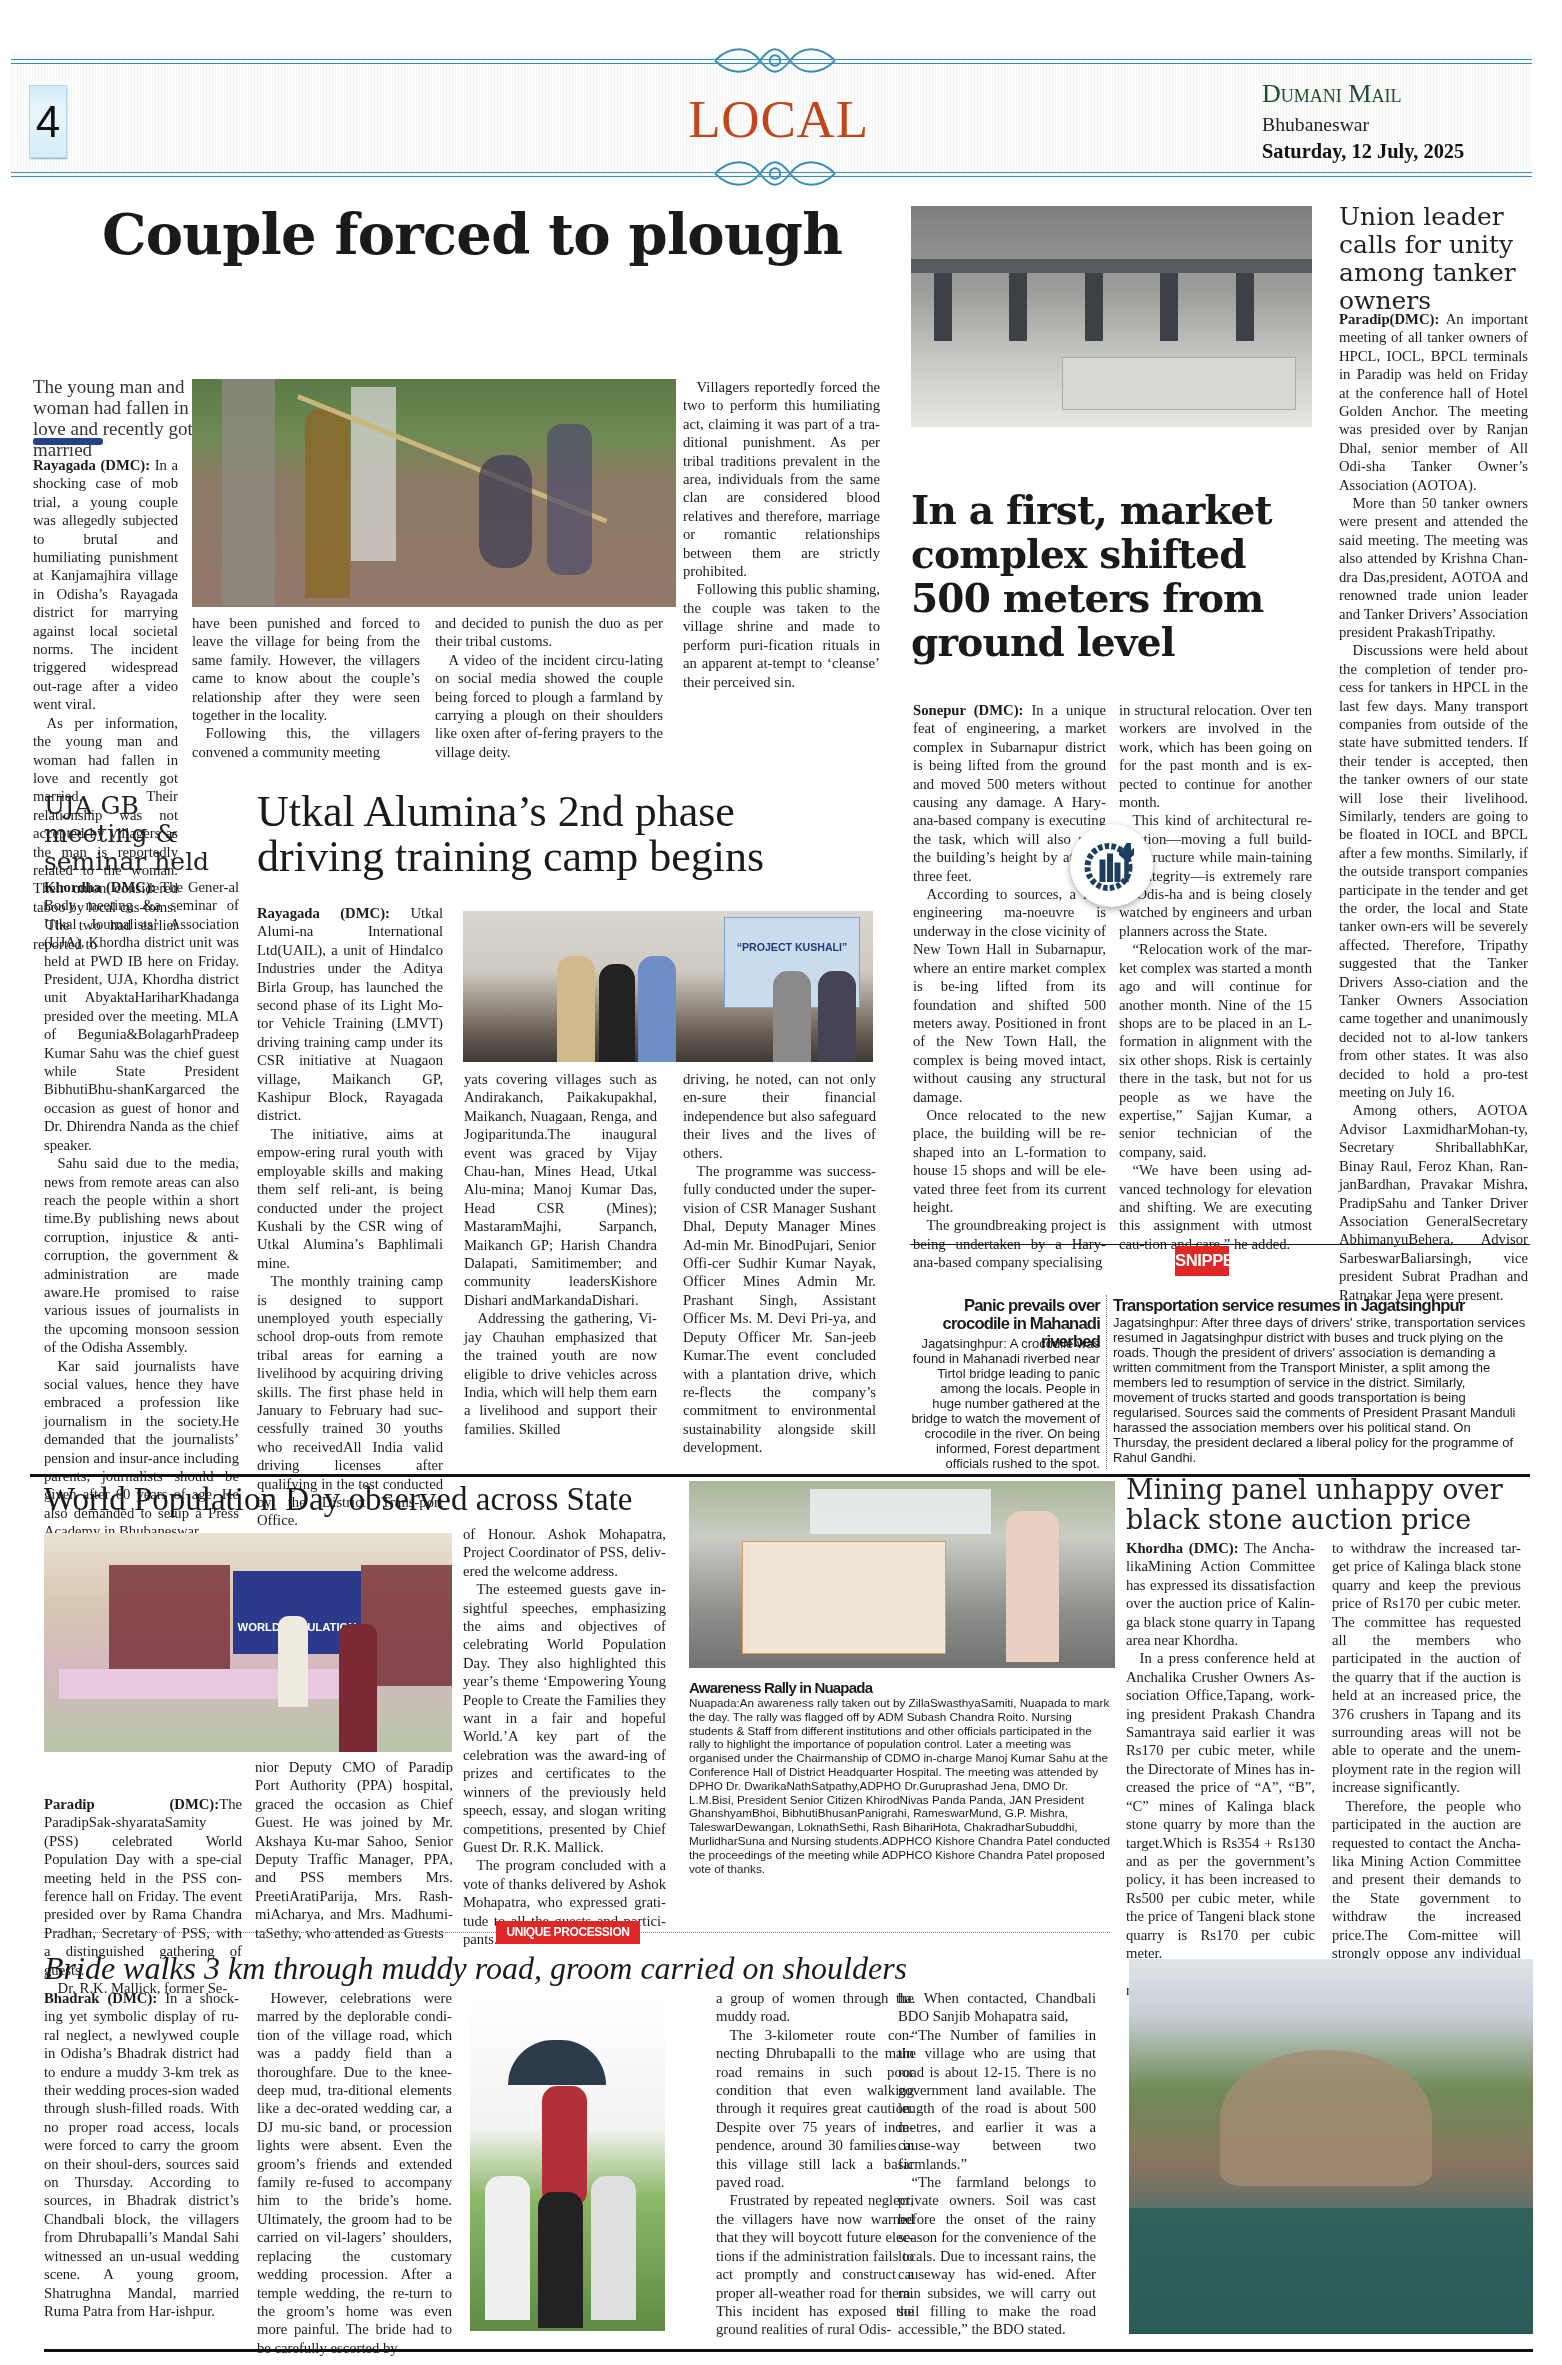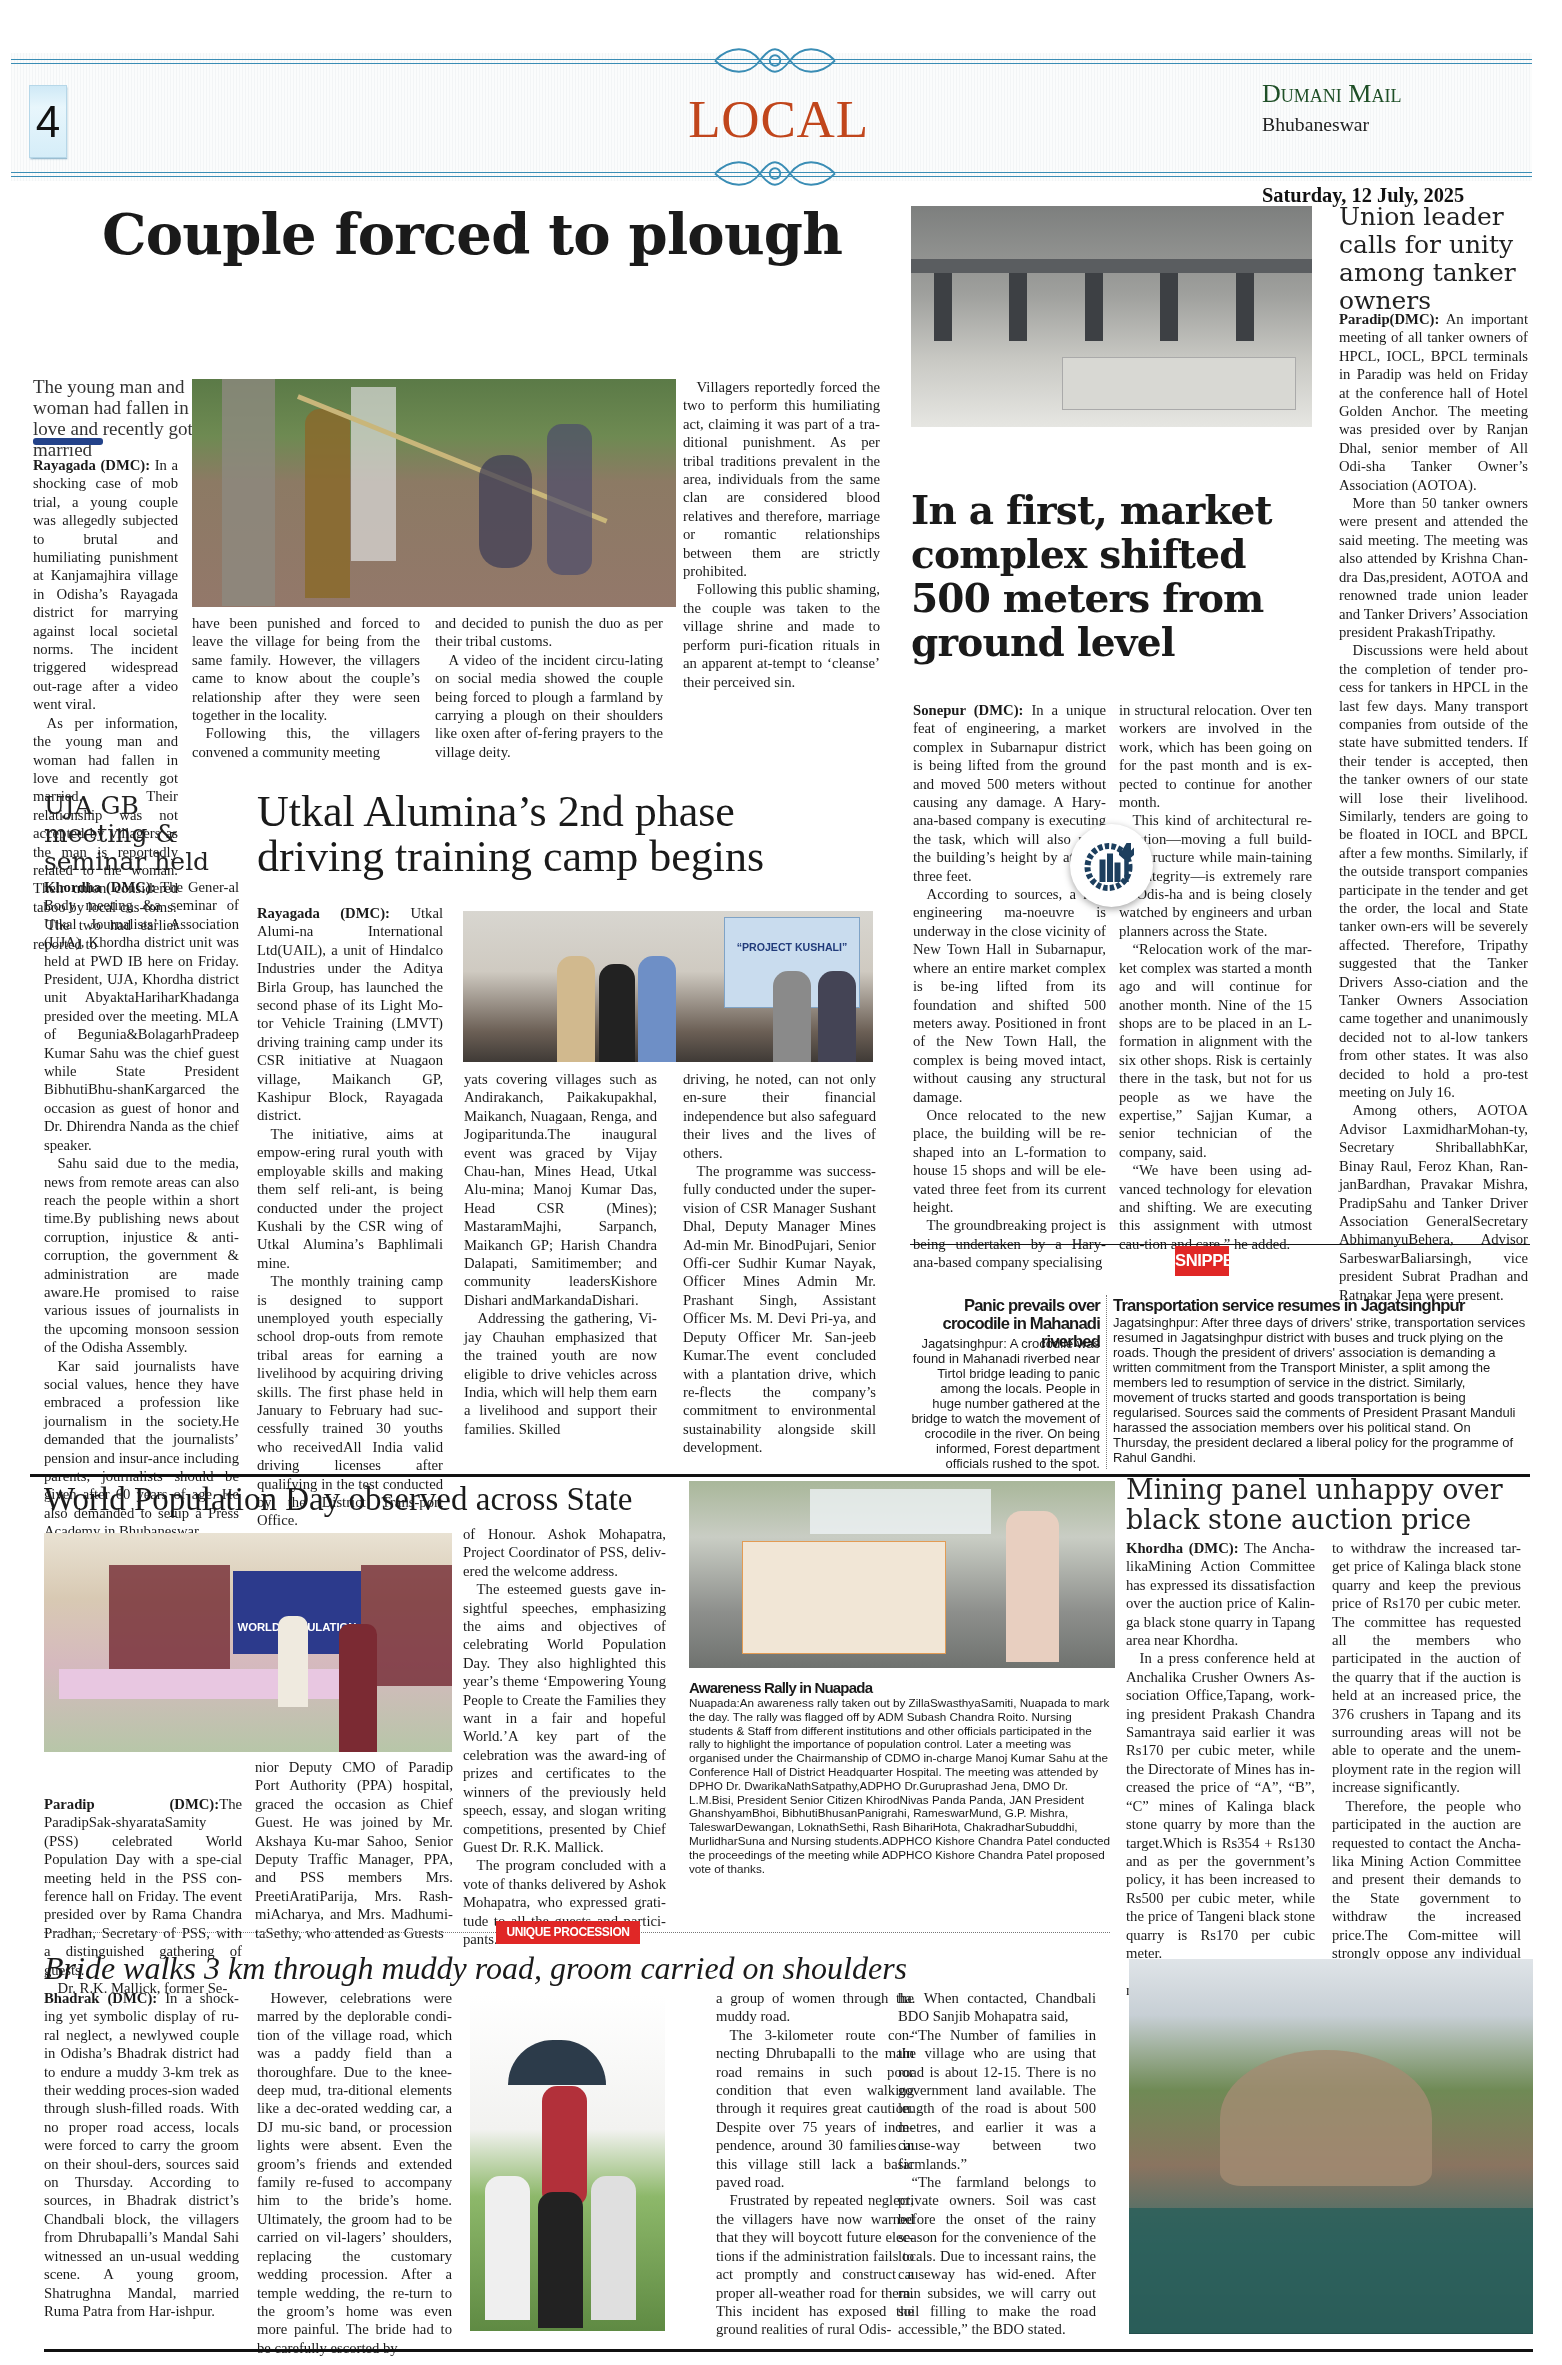--- a/index.html
+++ b/index.html
@@ -18,21 +18,21 @@
     background: repeating-linear-gradient(90deg, #f3f5f6 0 1.5px, #fbfcfc 1.5px 3px); }
   .mast-rule { position: absolute; left: 10.6px; width: 1521px; height: 4.5px; border-top: 1.5px solid #3a8db5; border-bottom: 1.5px solid #3a8db5; }
   .flourish { position: absolute; width: 136px; height: 33px; left: 707px; }
   .page-num-box { position: absolute; left: 29px; top: 85px; width: 38px; height: 73px;
     background: linear-gradient(#cfe9f6, #e8f6fc 30%, #d5edf8); border: 0.8px solid #b6d7e8; box-shadow: 0.8px 1.5px 1.5px #9bbdd0;
     font-family: "Liberation Sans", sans-serif; font-size: 44px; display: flex; align-items: center; justify-content: center; color: #111; }
   .section-title { position: absolute; left: 665px; top: 89px; width: 227px; text-align: center; font-family: "Liberation Serif", serif;
     font-size: 53px; color: #c1461c; letter-spacing: 0.8px; }
   .brand { position: absolute; left: 1262px; top: 79px; font-family: "Liberation Serif", serif; font-size: 26px; color: #1f4f27; font-variant: small-caps; }
   .city { position: absolute; left: 1262px; top: 113px; font-size: 19.7px; color: #222; font-family: "Liberation Serif", serif; }
-  .dateline { position: absolute; left: 1262px; top: 140px; font-size: 20.4px; font-weight: bold; font-family: "Liberation Serif", serif; color: #111; margin-top: 44px; }
+  .dateline { position: absolute; left: 1262px; top: 140px; font-size: 20.4px; font-weight: bold; font-family: "Liberation Serif", serif; color: #111; }
 
   h1.big { font-family: "DejaVu Serif", serif; font-weight: bold; font-size: 56px; line-height: 63px; letter-spacing: -0.8px; text-align: center; }
   .kicker { font-family: "Liberation Serif", serif; font-size: 19px; line-height: 21px; color: #333; }
   .kbar { height: 6.8px; width: 70px; background: #23428a; border-radius: 3px; }
   .section-tag { background: #e02726; color: #fff; font-family: "Liberation Sans", sans-serif; font-weight: bold; font-size: 16.6px; text-align: center; letter-spacing: -0.4px; }
   .snip-head { font-family: "Liberation Sans", sans-serif; font-weight: bold; font-size: 16.6px; line-height: 18px; letter-spacing: -0.8px; }
   .rule-black { position: absolute; background: #111; }
 </style>
 </head>
 <body>

